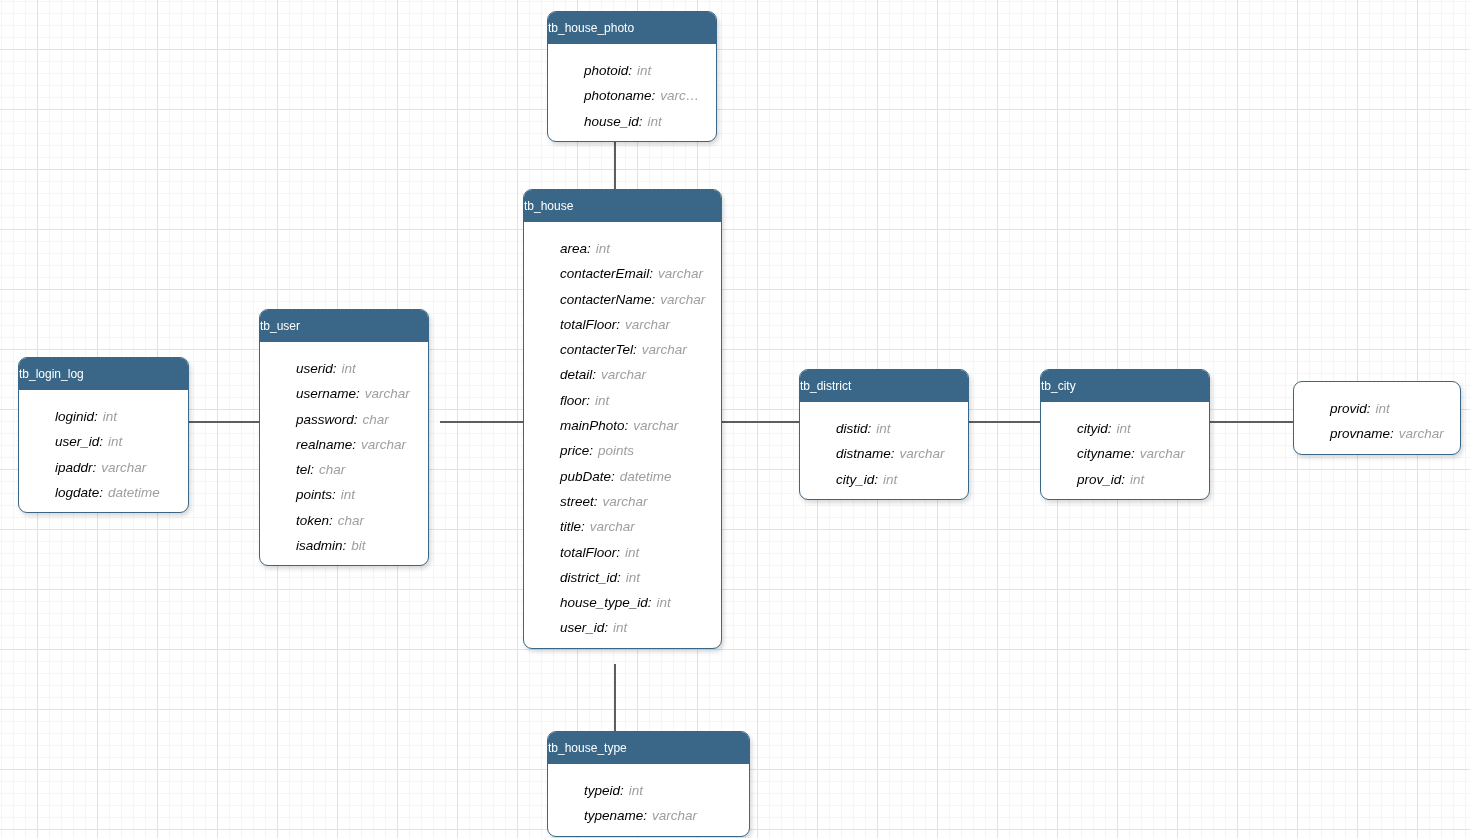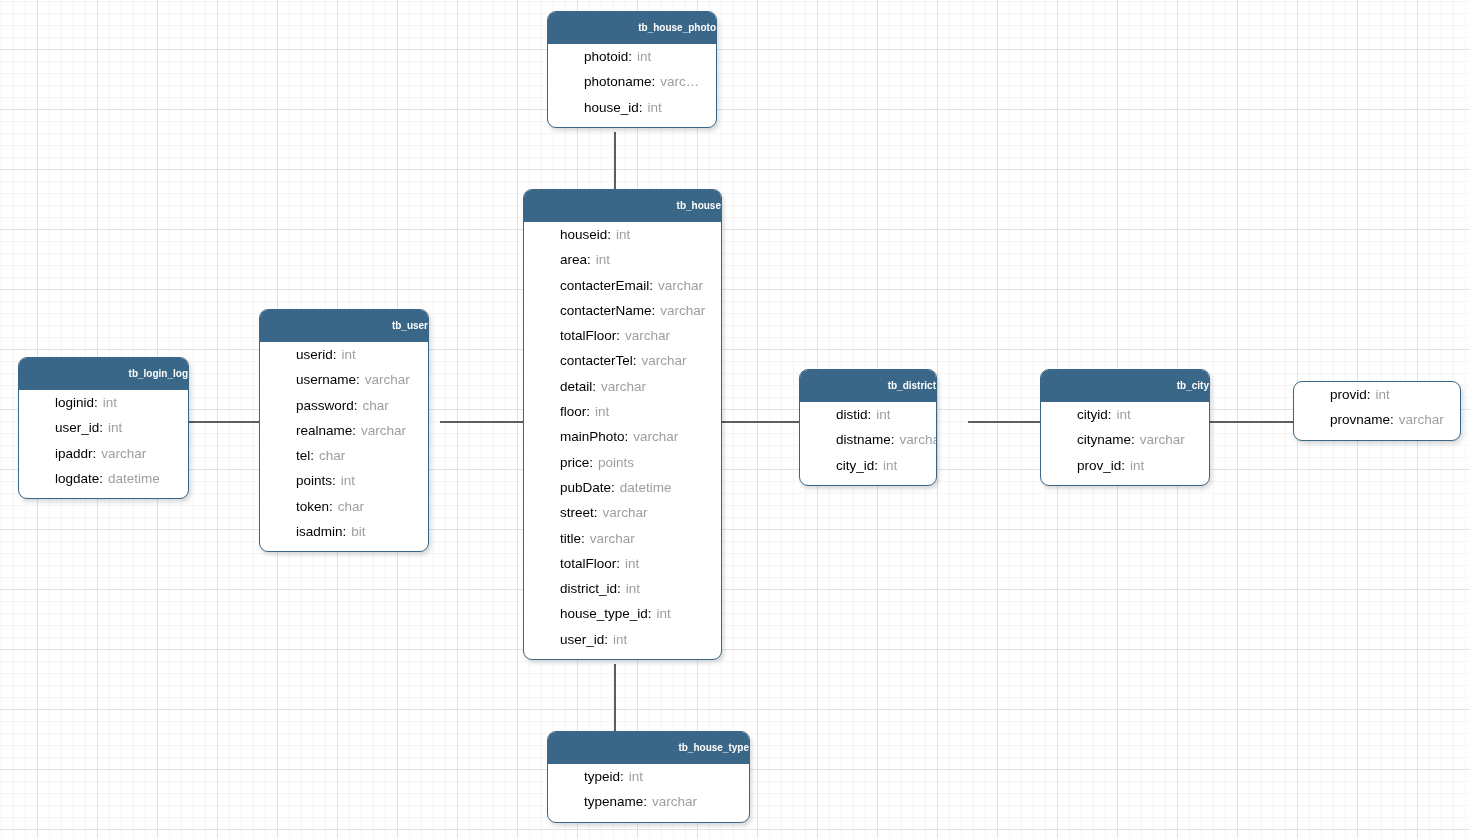--- a/index.html
+++ b/index.html
@@ -30,27 +30,28 @@
     border-radius: 9px;
     overflow: hidden;
     box-shadow: 2px 3px 4px rgba(0,0,0,0.15);
     z-index: 2;
   }
   .entity-header {
     height: 32px;
     line-height: 32px;
     background: var(--node-fill, #3a6787);
     color: var(--header-text, #ffffff);
-    font-size: 10px;
-    font-weight: bold;
-    text-align: right;
+    font-size: 12px;
+    font-weight: normal;
+    text-align: left;
     white-space: nowrap;
   }
   .entity-body {
-    padding: 0 0 7px 0;
+    padding: 14px 0 7px 0;
+    font-style: italic;
   }
   .field-row {
     height: 25.3px;
     line-height: 25.3px;
     padding-left: 36px;
     padding-right: 8px;
     font-size: 13.5px;
     white-space: nowrap;
     overflow: hidden;
   }
@@ -79,21 +80,20 @@
       <div class="entity-header">tb_house_photo</div>
       <div class="entity-body">
         <div class="field-row"><span class="field-name">photoid</span><span class="field-type">int</span></div>
         <div class="field-row"><span class="field-name">photoname</span><span class="field-type">varc…</span></div>
         <div class="field-row"><span class="field-name">house_id</span><span class="field-type">int</span></div>
       </div>
     </div>
     <div class="entity" style="left: 523px; top: 189px; width: 199px;">
       <div class="entity-header">tb_house</div>
       <div class="entity-body">
-        <div class="field-row"><span class="field-name">houseid</span><span class="field-type">int</span></div>
         <div class="field-row"><span class="field-name">area</span><span class="field-type">int</span></div>
         <div class="field-row"><span class="field-name">contacterEmail</span><span class="field-type">varchar</span></div>
         <div class="field-row"><span class="field-name">contacterName</span><span class="field-type">varchar</span></div>
         <div class="field-row"><span class="field-name">totalFloor</span><span class="field-type">varchar</span></div>
         <div class="field-row"><span class="field-name">contacterTel</span><span class="field-type">varchar</span></div>
         <div class="field-row"><span class="field-name">detail</span><span class="field-type">varchar</span></div>
         <div class="field-row"><span class="field-name">floor</span><span class="field-type">int</span></div>
         <div class="field-row"><span class="field-name">mainPhoto</span><span class="field-type">varchar</span></div>
         <div class="field-row"><span class="field-name">price</span><span class="field-type">points</span></div>
         <div class="field-row"><span class="field-name">pubDate</span><span class="field-type">datetime</span></div>
@@ -120,21 +120,21 @@
     </div>
     <div class="entity" style="left: 18px; top: 357px; width: 171px;">
       <div class="entity-header">tb_login_log</div>
       <div class="entity-body">
         <div class="field-row"><span class="field-name">loginid</span><span class="field-type">int</span></div>
         <div class="field-row"><span class="field-name">user_id</span><span class="field-type">int</span></div>
         <div class="field-row"><span class="field-name">ipaddr</span><span class="field-type">varchar</span></div>
         <div class="field-row"><span class="field-name">logdate</span><span class="field-type">datetime</span></div>
       </div>
     </div>
-    <div class="entity" style="left: 799px; top: 369px; width: 138px;">
+    <div class="entity" style="left: 799px; top: 369px; width: 170px;">
       <div class="entity-header">tb_district</div>
       <div class="entity-body">
         <div class="field-row"><span class="field-name">distid</span><span class="field-type">int</span></div>
         <div class="field-row"><span class="field-name">distname</span><span class="field-type">varchar</span></div>
         <div class="field-row"><span class="field-name">city_id</span><span class="field-type">int</span></div>
       </div>
     </div>
     <div class="entity" style="left: 1040px; top: 369px; width: 170px;">
       <div class="entity-header">tb_city</div>
       <div class="entity-body">

